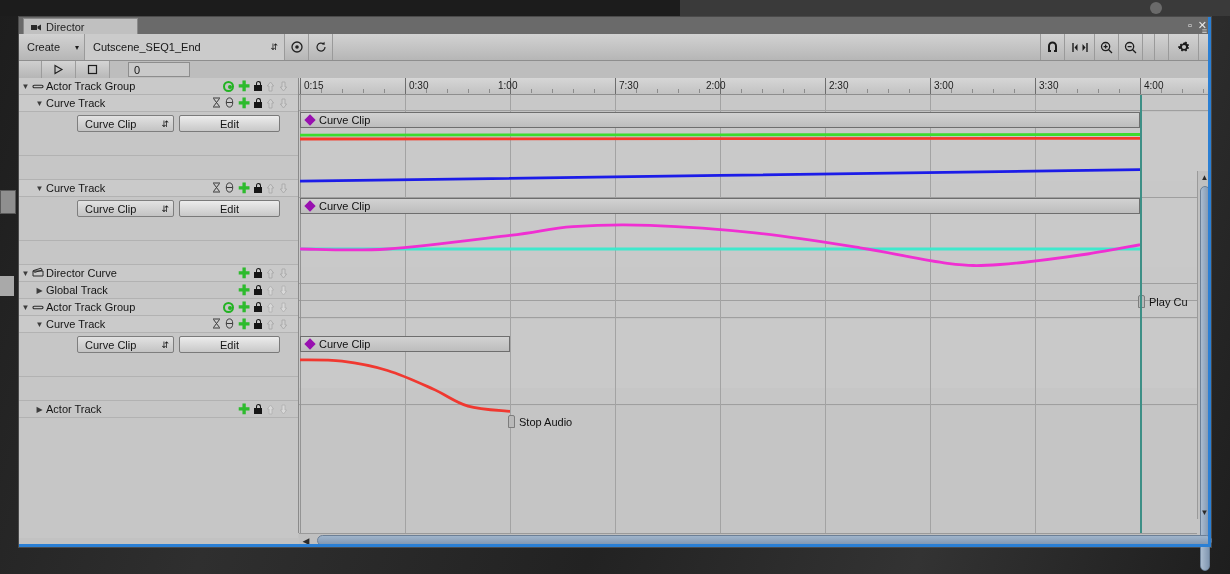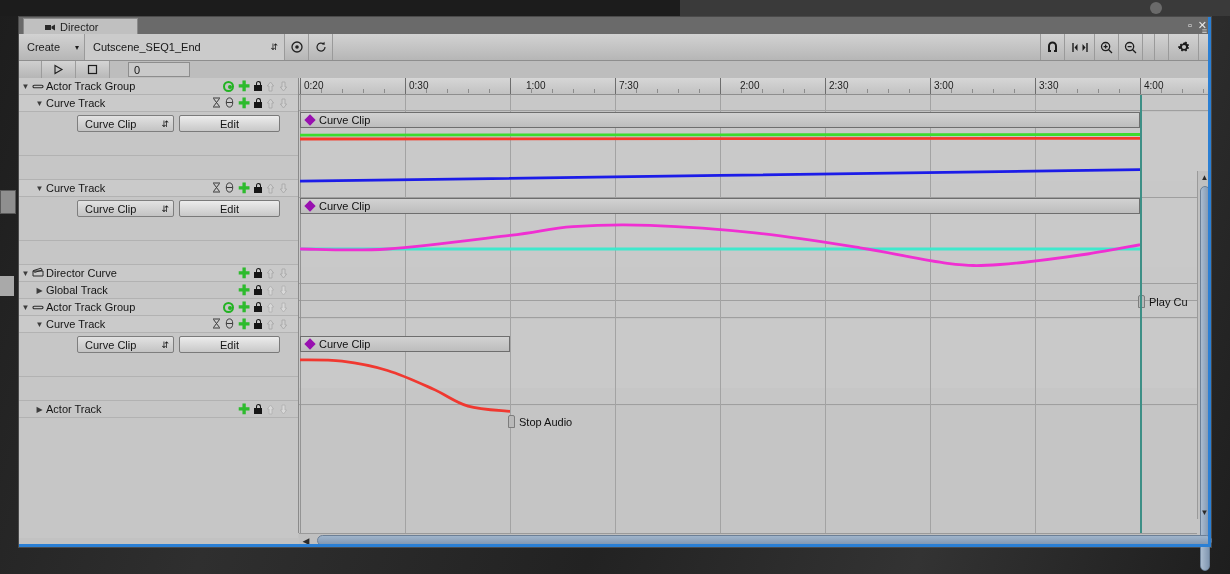--- a/index.html
+++ b/index.html
@@ -21,21 +21,21 @@
   #bd-dot { position:absolute; left:1150px; top:2px; width:12px; height:12px; border-radius:50%; background:#6a6a6a; }
 
   
   #window { position:absolute; left:18px; top:16px; width:1194px; height:532px;
     background:#c2c2c2; border:1px solid #4a4a4a; }
 
   
   #titlebar { position:relative; height:17px; background:#6a6a6a; }
   #tab { position:absolute; left:4px; top:1px; width:115px; height:16px;
     background:#c0c0c0; border:1px solid #8a8a8a; border-bottom:none;
-    display:flex; align-items:center; gap:4px; padding-left:21px; color:#1e1e1e; font-size:11px; }
+    display:flex; align-items:center; gap:4px; padding-left:7px; color:#1e1e1e; font-size:11px; }
   #tab .camicon { display:inline-block; width:11px; height:9px; position:relative; }
   #win-btns { position:absolute; right:4px; top:0px; display:flex; align-items:center; gap:6px; height:17px; color:#e8e8e8; }
   #win-btns .b { font-size:11px; line-height:1; cursor:default; }
   #menu-btn { position:absolute; right:4px; top:9px; color:#d8d8d8; font-size:9px; letter-spacing:0px;}
 
   
   #toolbar { height:27px; background:linear-gradient(#cfcfcf,#b4b4b4);
     border-bottom:1px solid #8e8e8e; display:flex; align-items:stretch; }
   .tb-cell { display:flex; align-items:center; justify-content:center;
     border-right:1px solid #9a9a9a; background:linear-gradient(#d2d2d2,#b6b6b6); }
@@ -464,45 +464,45 @@
                 <path d="M4.5 10l3.2-4H6V1H3v5H1.3z" fill="#d8d8d8" stroke="#b0b0b0" stroke-width=".8"></path>
               </svg></span>
         </span>
       </div>
       <div class="spacerblk" style="height:120px; border:none"></div>
     </div>
 
     <div id="timeline">
       <div id="ruler">
           <div class="majtick" style="left: 1px;"></div>
-          <div class="tlabel" style="left: 2px;">0:20</div>
+          <div class="tlabel" style="left: 2px;">0:15</div>
           <div class="minortick" style="left: 22px;"></div>
           <div class="minortick" style="left: 43px;"></div>
           <div class="minortick" style="left: 64px;"></div>
           <div class="minortick" style="left: 85px;"></div>
           <div class="majtick" style="left: 106px;"></div>
           <div class="tlabel" style="left: 107px;">0:30</div>
           <div class="minortick" style="left: 127px;"></div>
           <div class="minortick" style="left: 148px;"></div>
           <div class="minortick" style="left: 169px;"></div>
           <div class="minortick" style="left: 190px;"></div>
           <div class="majtick" style="left: 211px;"></div>
-          <div class="tlabel" style="left: 224px;">1:00</div>
+          <div class="tlabel" style="left: 196px;">1:00</div>
           <div class="minortick" style="left: 232px;"></div>
           <div class="minortick" style="left: 253px;"></div>
           <div class="minortick" style="left: 274px;"></div>
           <div class="minortick" style="left: 295px;"></div>
           <div class="majtick" style="left: 316px;"></div>
           <div class="tlabel" style="left: 317px;">7:30</div>
           <div class="minortick" style="left: 337px;"></div>
           <div class="minortick" style="left: 358px;"></div>
           <div class="minortick" style="left: 379px;"></div>
           <div class="minortick" style="left: 400px;"></div>
           <div class="majtick" style="left: 421px;"></div>
-          <div class="tlabel" style="left: 438px;">2:00</div>
+          <div class="tlabel" style="left: 404px;">2:00</div>
           <div class="minortick" style="left: 442px;"></div>
           <div class="minortick" style="left: 463px;"></div>
           <div class="minortick" style="left: 484px;"></div>
           <div class="minortick" style="left: 505px;"></div>
           <div class="majtick" style="left: 526px;"></div>
           <div class="tlabel" style="left: 527px;">2:30</div>
           <div class="minortick" style="left: 547px;"></div>
           <div class="minortick" style="left: 568px;"></div>
           <div class="minortick" style="left: 589px;"></div>
           <div class="minortick" style="left: 610px;"></div>

